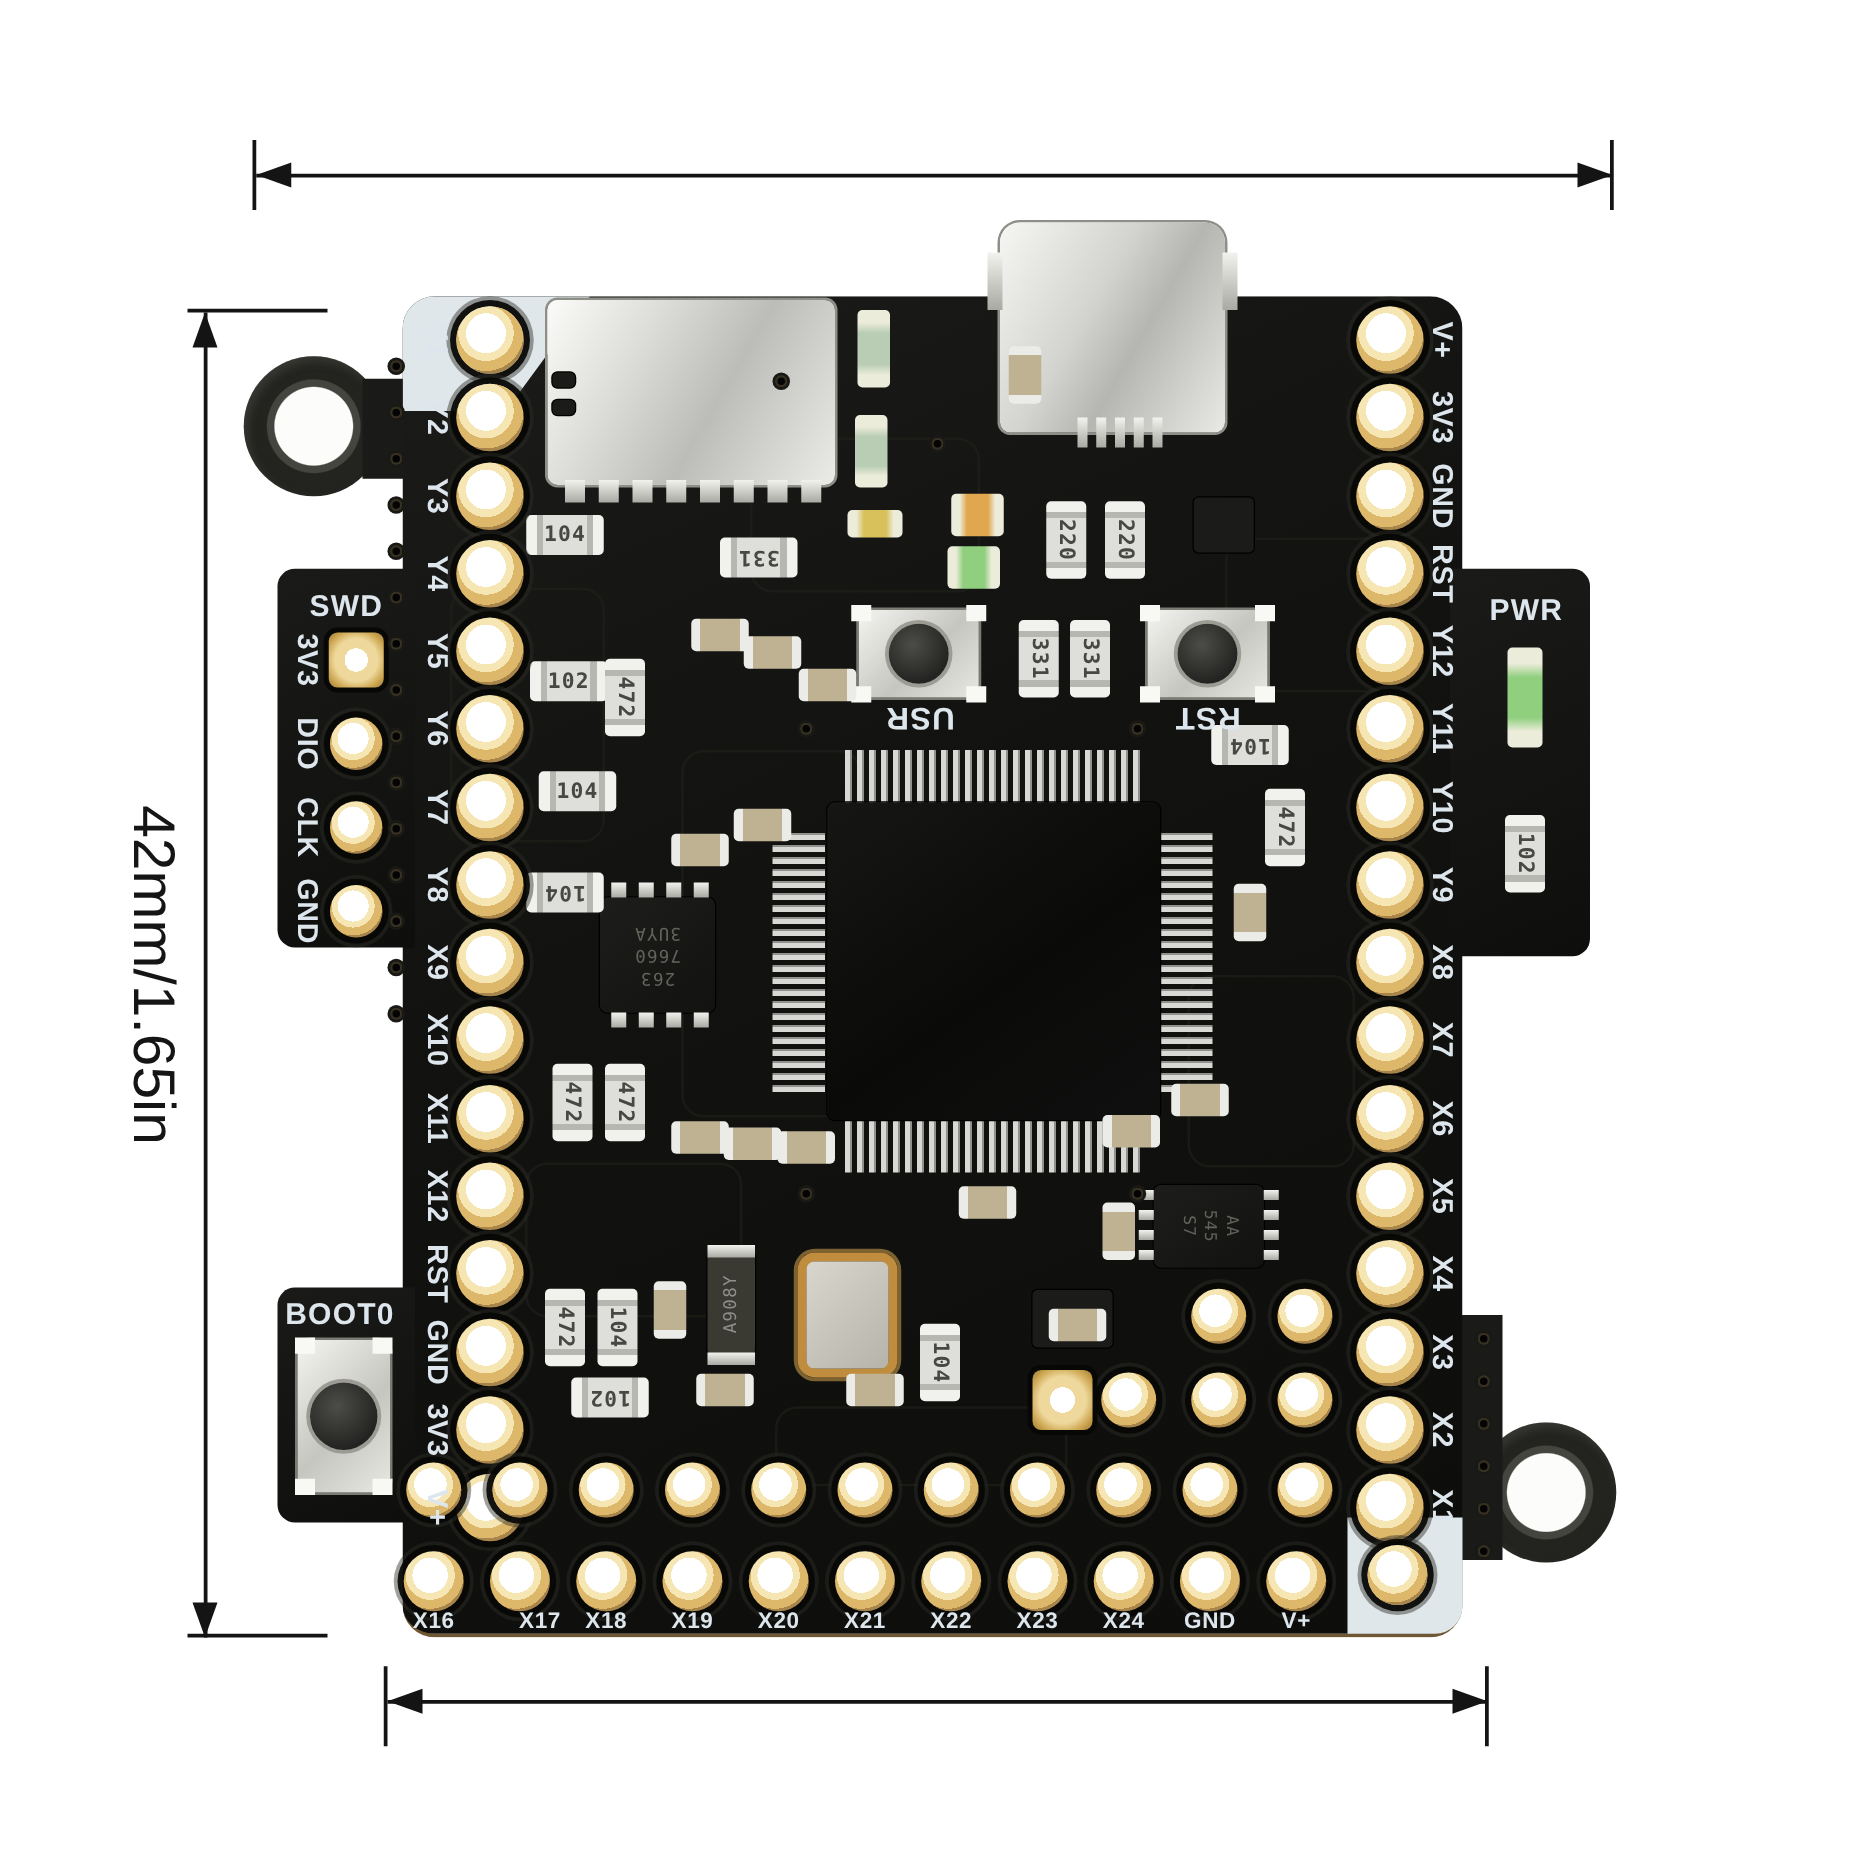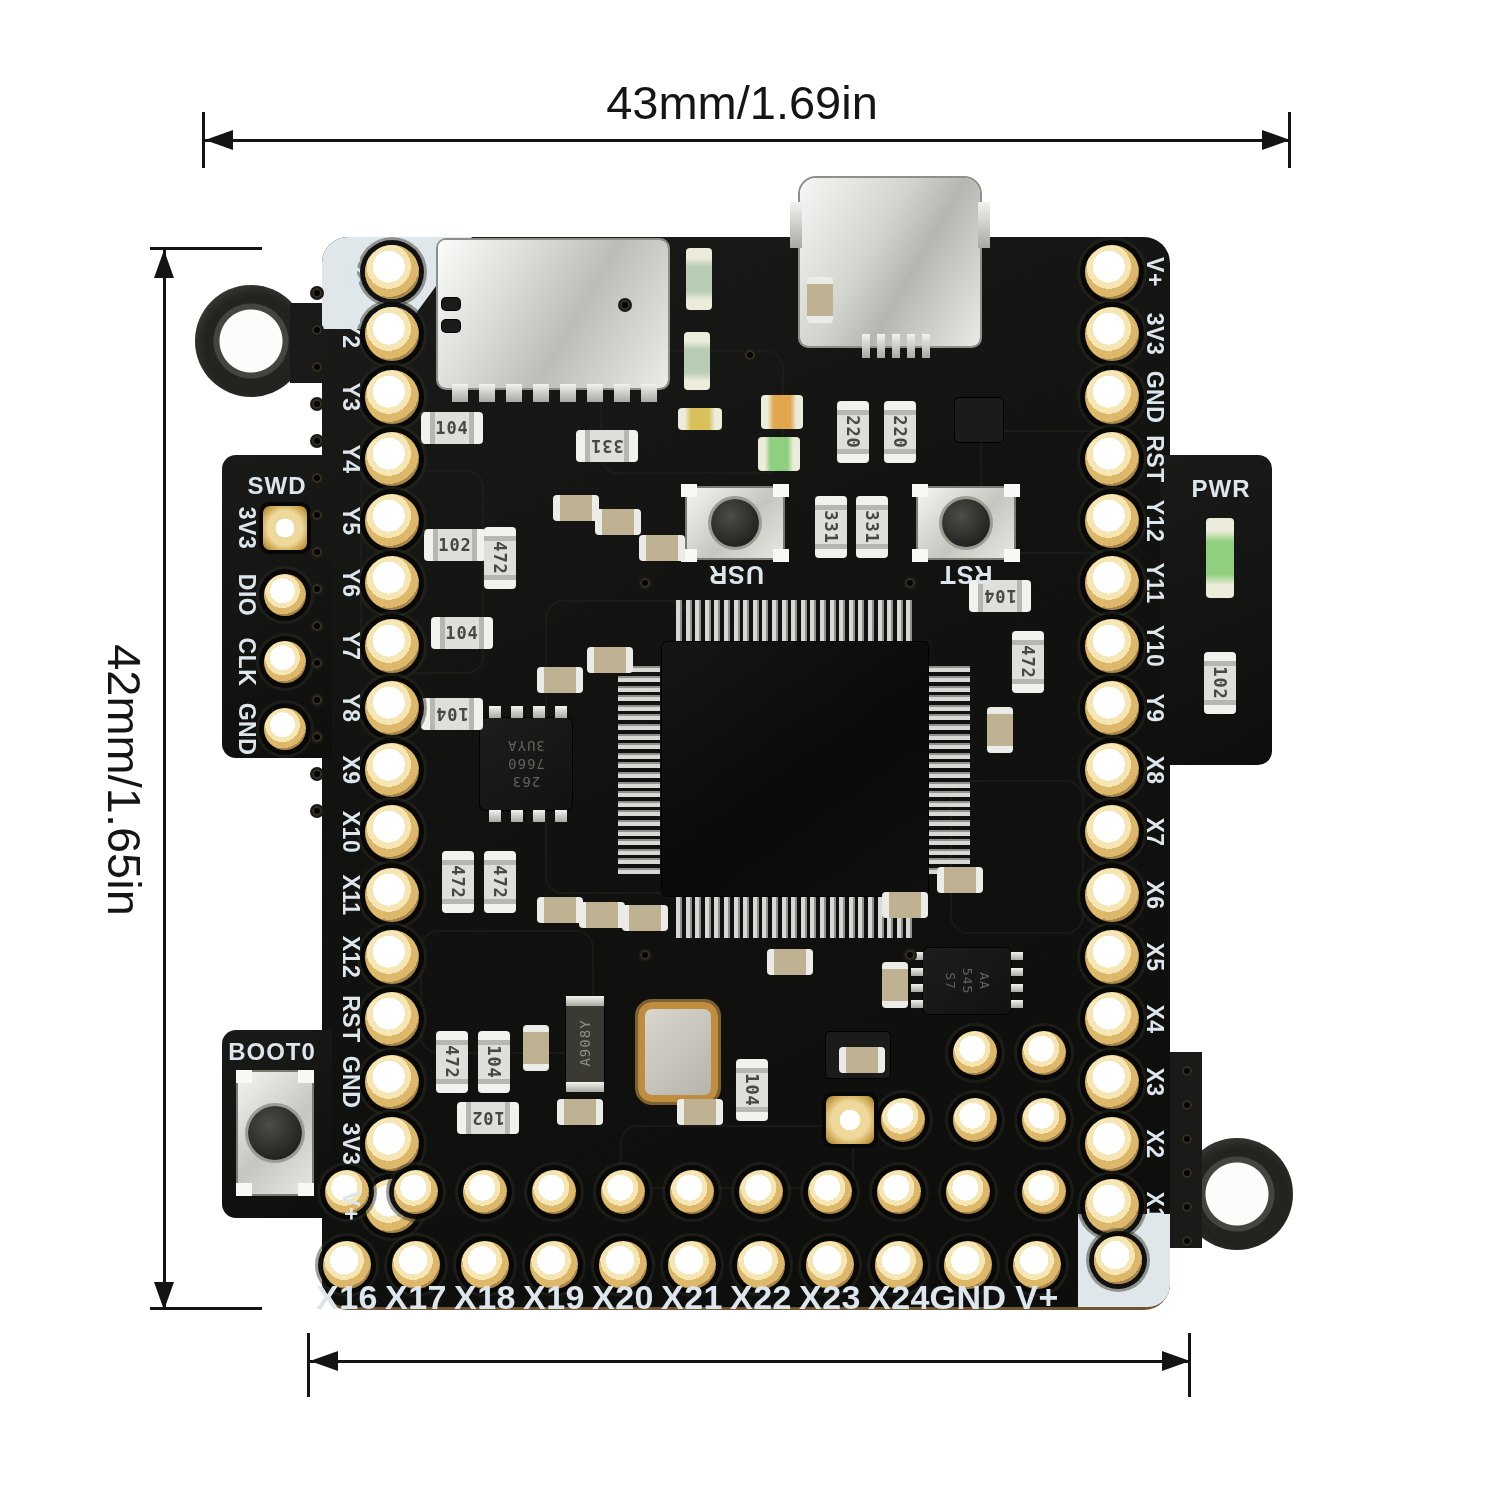--- a/index.html
+++ b/index.html
@@ -39,21 +39,21 @@
   .sqpad{position:absolute;border-radius:7px;z-index:4;
     background:radial-gradient(circle at 50% 50%, #ffffff 0 30%, #eed89b 30% 55%, #caa24c 80%, #9a7a3a 100%);
     box-shadow:0 0 0 4px rgba(6,6,5,.92);}
   .via{position:absolute;width:10px;height:10px;border-radius:50%;background:#040404;z-index:4;
     box-shadow:inset 0 0 0 2px #363022, 0 0 0 2px #191916;}
 
   
   .silk{position:absolute;color:#dde6ec;font-family:"Liberation Sans",sans-serif;font-weight:bold;
         white-space:nowrap;z-index:5;}
   .vlabel{font-size:23px;letter-spacing:.5px;transform:translate(-50%,-50%) rotate(90deg);}
-  .hlabel{font-size:34px;letter-spacing:.5px;transform:translate(-50%,-50%);}
+  .hlabel{font-size:18px;letter-spacing:.5px;transform:translate(-50%,-50%);}
   .htitle{font-size:24px;letter-spacing:1px;transform:translate(-50%,-50%);}
   .flip{font-size:25px;letter-spacing:1px;transform:translate(-50%,-50%) rotate(180deg);}
   .sd{position:absolute;left:438px;top:240px;width:230px;height:148px;border-radius:8px;z-index:3;
       background:linear-gradient(120deg,#fbfbf9 0%,#dcdcd8 30%,#bcbcb8 58%,#ebebe7 100%);
       box-shadow:0 0 0 2px #8f8f89;}
   .usb{position:absolute;left:800px;top:178px;width:180px;height:168px;border-radius:16px 16px 8px 8px;z-index:3;
        background:linear-gradient(120deg,#f6f6f4 0%,#d3d3cf 40%,#b5b5b1 60%,#e9e9e5 100%);
        box-shadow:0 0 0 2px #8f8f89;}
   .usbslot{position:absolute;width:36px;height:62px;border-radius:8px;background:#232321;
            box-shadow:inset 2px 2px 4px #000, 0 0 0 2px #77776f;}
@@ -96,21 +96,20 @@
 </head>
 <body>
 
 <div id="scene">
 
   <div class="dimline" style="left:202px;top:112px;width:3px;height:56px"></div>
   <div class="dimline" style="left:1288px;top:112px;width:3px;height:56px"></div>
   <div class="dimline" style="left:205px;top:139px;width:1085px;height:3px"></div>
   <div class="arr arr-l" style="left:205px;top:130px"></div>
   <div class="arr arr-r" style="left:1262px;top:130px"></div>
-  <div class="dimlabel" style="left:742px;top:102px">43mm/1.69in</div>
 
   <div class="dimline" style="left:150px;top:247px;width:112px;height:3px"></div>
   <div class="dimline" style="left:150px;top:1307px;width:112px;height:3px"></div>
   <div class="dimline" style="left:163px;top:250px;width:3px;height:1060px"></div>
   <div class="arr arr-u" style="left:154px;top:250px"></div>
   <div class="arr arr-d" style="left:154px;top:1282px"></div>
   <div class="dimlabel rot" style="left:124px;top:780px">42mm/1.65in</div>
 
   <div class="dimline" style="left:307px;top:1333px;width:3px;height:64px"></div>
   <div class="dimline" style="left:1188px;top:1333px;width:3px;height:64px"></div>
@@ -278,21 +277,21 @@
     <div class="silk vlabel" style="left: 1154px; top: 1019.24px;">X4</div>
     <div class="hole" style="left: 1085px; top: 1054.51px; width: 54px; height: 54px;"></div>
     <div class="silk vlabel" style="left: 1154px; top: 1081.51px;">X3</div>
     <div class="hole" style="left: 1085px; top: 1116.78px; width: 54px; height: 54px;"></div>
     <div class="silk vlabel" style="left: 1154px; top: 1143.78px;">X2</div>
     <div class="hole" style="left: 1085px; top: 1179.05px; width: 54px; height: 54px;"></div>
     <div class="silk vlabel" style="left: 1154px; top: 1206.05px;">X1</div>
     <div class="hole" style="left: 323px; top: 1241px; width: 48px; height: 48px;"></div>
     <div class="silk hlabel" style="left: 347px; top: 1297px;">X16</div>
     <div class="hole" style="left: 392px; top: 1241px; width: 48px; height: 48px;"></div>
-    <div class="silk hlabel" style="left: 416px; top: 1297px;">X17</div>
+    <div class="silk hlabel" style="left: 432px; top: 1297px;">X17</div>
     <div class="hole" style="left: 461px; top: 1241px; width: 48px; height: 48px;"></div>
     <div class="silk hlabel" style="left: 485px; top: 1297px;">X18</div>
     <div class="hole" style="left: 530px; top: 1241px; width: 48px; height: 48px;"></div>
     <div class="silk hlabel" style="left: 554px; top: 1297px;">X19</div>
     <div class="hole" style="left: 599px; top: 1241px; width: 48px; height: 48px;"></div>
     <div class="silk hlabel" style="left: 623px; top: 1297px;">X20</div>
     <div class="hole" style="left: 668px; top: 1241px; width: 48px; height: 48px;"></div>
     <div class="silk hlabel" style="left: 692px; top: 1297px;">X21</div>
     <div class="hole" style="left: 737px; top: 1241px; width: 48px; height: 48px;"></div>
     <div class="silk hlabel" style="left: 761px; top: 1297px;">X22</div>

